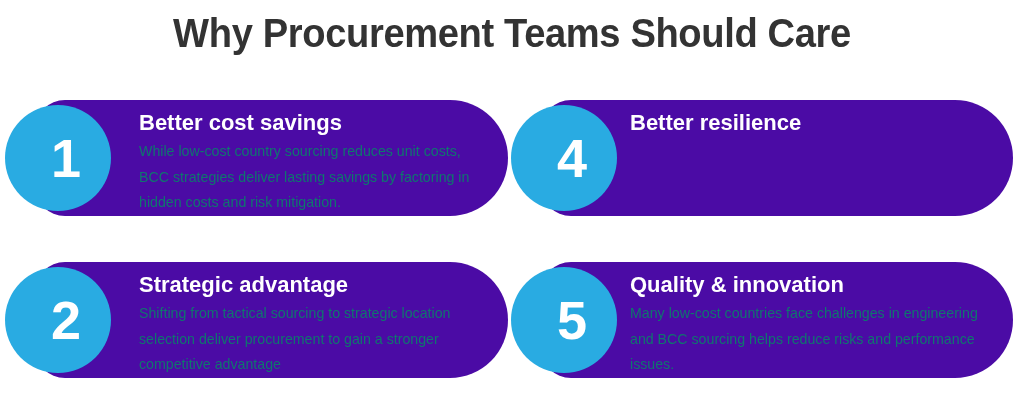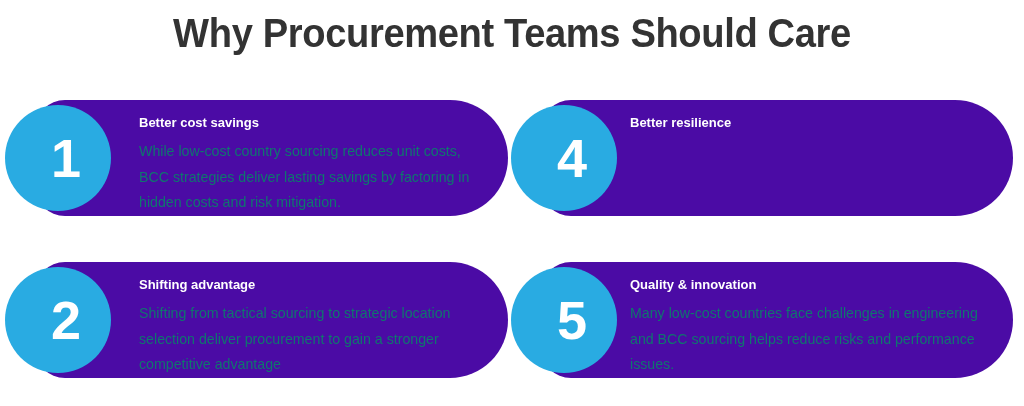--- a/index.html
+++ b/index.html
@@ -96,21 +96,21 @@
     position: absolute;
     top: 12px;
     left: 134px;
     right: 26px;
     z-index: 3;
   }
   .card.col2 .card-text {
     left: 119px;
   }
   .card-heading {
-    font-size: 13px;
+    font-size: 22px;
     font-weight: bold;
     color: #ffffff;
     line-height: 22px;
     margin: 0 0 5px 0;
     white-space: nowrap;
   }
   .card-body {
     font-size: 14.2px;
     font-weight: normal;
     color: #0f766e;
@@ -145,21 +145,21 @@
       <div class="card-heading">Better resilience</div>
     </div>
   </div>
 
   <div class="card row2 col1">
     <div class="pill"></div>
     <div class="circle">
       <div class="circle-number">2</div>
     </div>
     <div class="card-text">
-      <div class="card-heading">Shifting advantage</div>
+      <div class="card-heading">Strategic advantage</div>
       <div class="card-body">Shifting from tactical sourcing to strategic location selection deliver procurement to gain a stronger competitive advantage</div>
     </div>
   </div>
 
   <div class="card row2 col2">
     <div class="pill"></div>
     <div class="circle">
       <div class="circle-number">5</div>
     </div>
     <div class="card-text">

